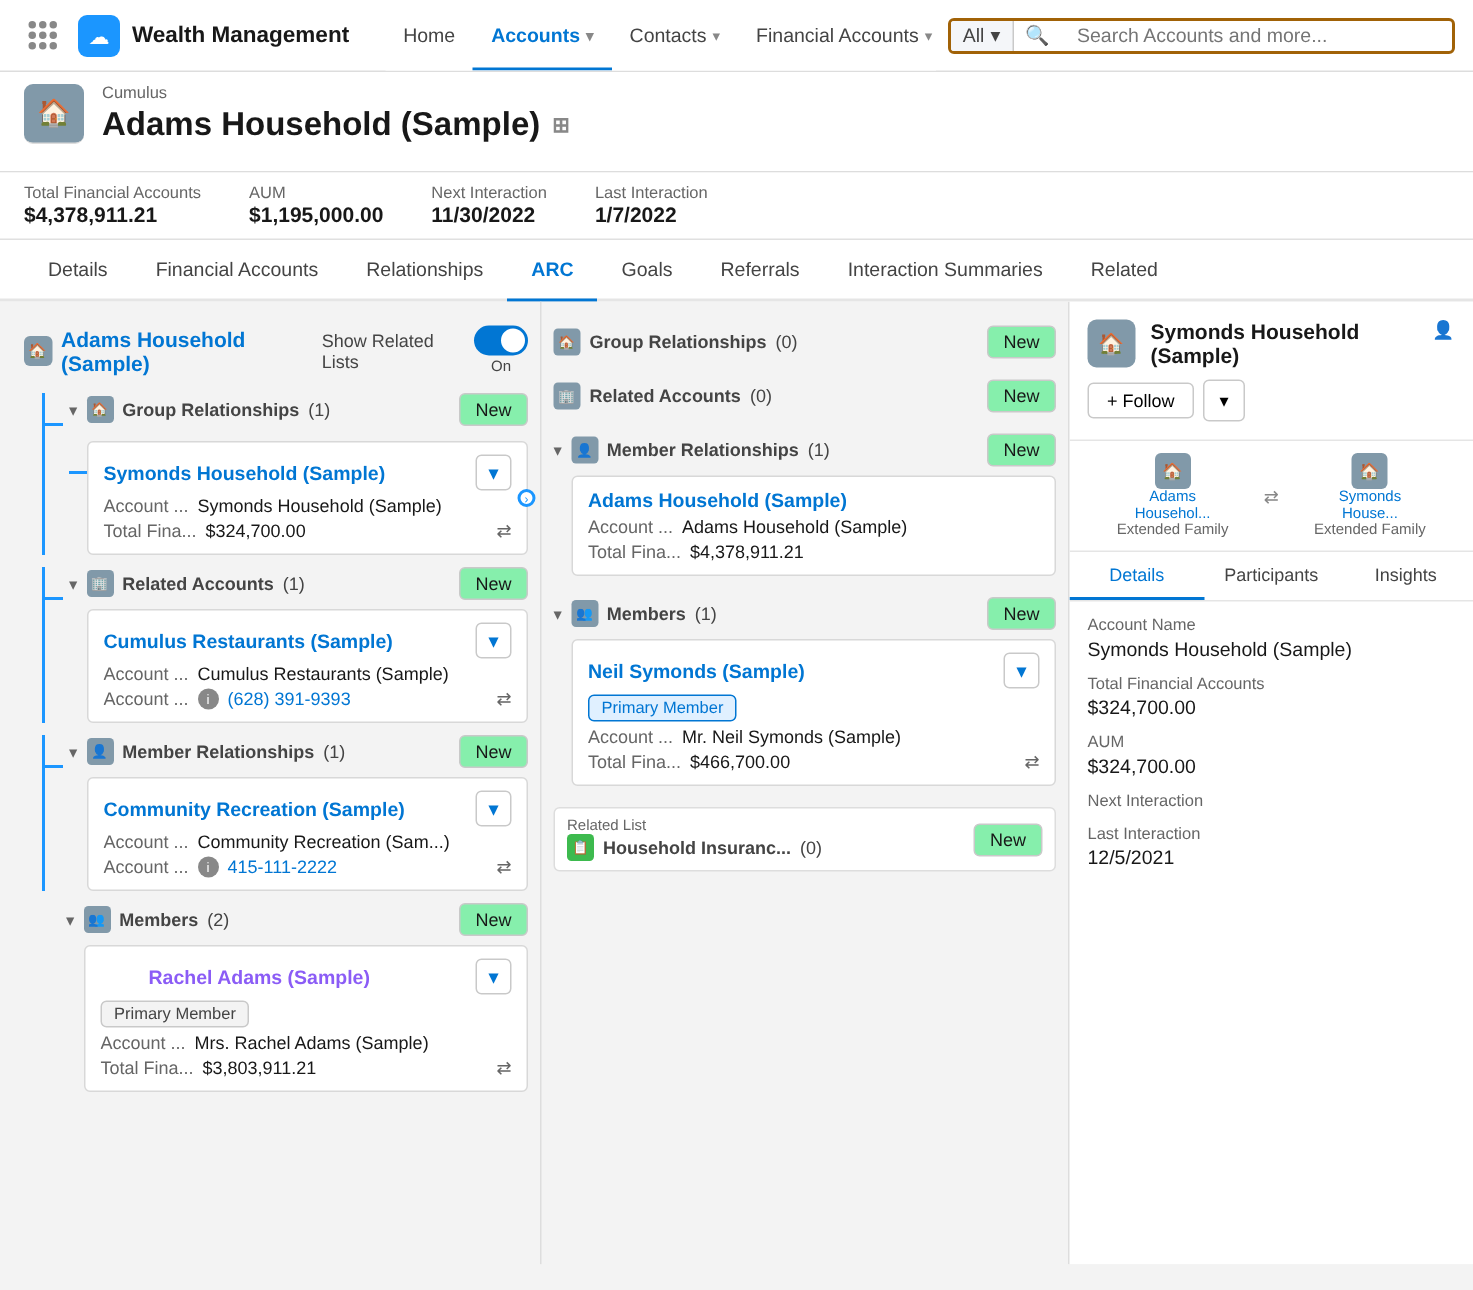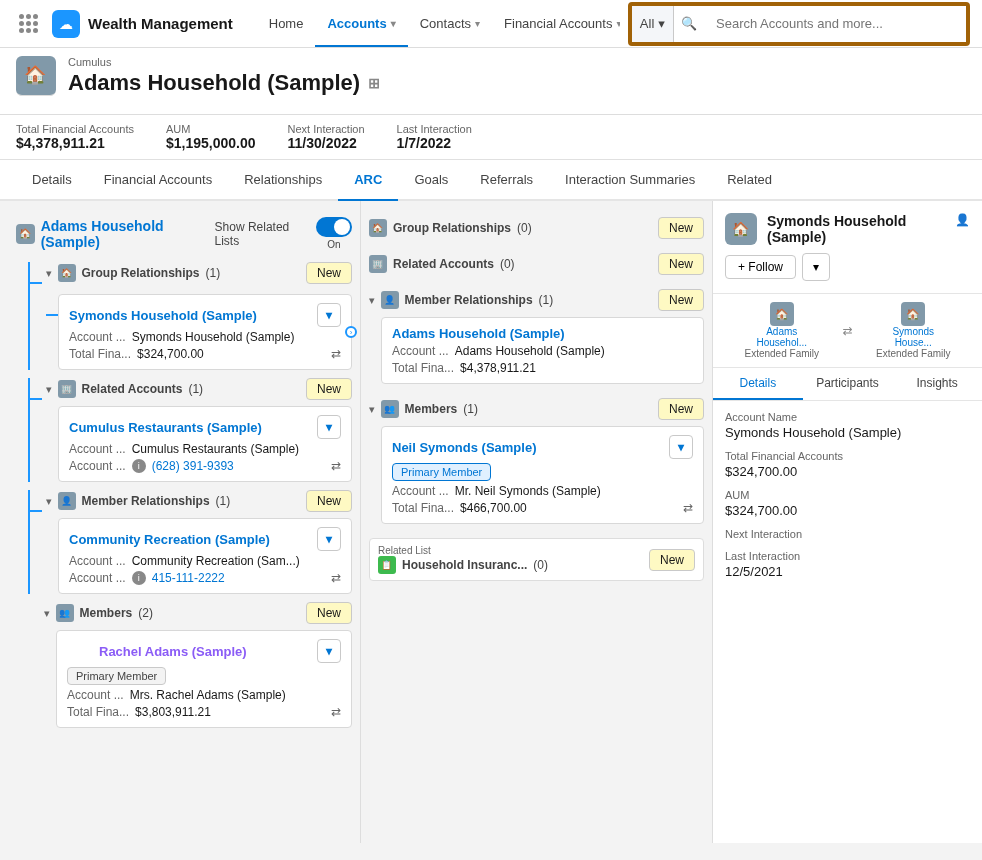--- a/index.html
+++ b/index.html
@@ -2,21 +2,21 @@
 <html><head>
   <meta charset="utf-8">
   <style>
     * { box-sizing: border-box; margin: 0; padding: 0; }
     body { font-family: 'Salesforce Sans', Arial, sans-serif; font-size: 13px; background: #f3f3f3; color: #181818; }
 
     
     .topbar { display: flex; align-items: center; background: #fff; border-bottom: 1px solid #ddd; height: 48px; padding: 0 12px; gap: 8px; }
     .app-icon { width: 28px; height: 28px; background: #1b96ff; border-radius: 6px; display: flex; align-items: center; justify-content: center; color: #fff; font-size: 14px; }
     .app-name { font-weight: 700; font-size: 15px; color: #181818; margin-right: 16px; }
-    .search-bar { display: flex; align-items: center; border: 4px solid #a16207; border-radius: 4px; overflow: hidden; height: 44px; margin-left: auto; }
+    .search-bar { display: flex; align-items: center; border: 2px solid #a16207; border-radius: 4px; overflow: hidden; height: 24px; margin-left: auto; }
     .search-all { background: #f4f6f9; border-right: 1px solid #c9c9c9; padding: 0 8px; display: flex; align-items: center; gap: 4px; font-size: 13px; color: #444; cursor: pointer; height: 100%; }
     .search-input { border: none; outline: none; padding: 0 10px; width: 260px; font-size: 13px; color: #444; }
     .search-icon-wrap { padding: 0 8px; color: #888; }
 
     
     .navbar { display: flex; align-items: center; background: #fff; border-bottom: 2px solid #e5e5e5; height: 44px; padding: 0 8px; gap: 2px; overflow: hidden; }
     .nav-item { display: flex; align-items: center; padding: 0 12px; height: 44px; cursor: pointer; color: #444; font-size: 13px; white-space: nowrap; gap: 4px; border-bottom: 2px solid transparent; margin-bottom: -2px; }
     .nav-item.active { color: #0176d3; border-bottom: 2px solid #0176d3; font-weight: 600; }
     .nav-item .chevron { font-size: 10px; color: #888; }
     .nav-apps { width: 32px; height: 32px; display: flex; align-items: center; justify-content: center; cursor: pointer; }
@@ -42,21 +42,21 @@
     .arc-header { display: flex; align-items: center; justify-content: space-between; margin-bottom: 12px; }
     .arc-title { color: #0176d3; font-size: 14px; font-weight: 600; display: flex; align-items: center; gap: 6px; }
     .arc-icon { width: 20px; height: 20px; background: #8199a9; border-radius: 4px; display: flex; align-items: center; justify-content: center; color: #fff; font-size: 10px; }
     .show-related { display: flex; align-items: center; gap: 8px; font-size: 12px; color: #444; }
     .toggle { width: 36px; height: 20px; background: #0176d3; border-radius: 10px; position: relative; cursor: pointer; }
     .toggle-knob { width: 16px; height: 16px; background: #fff; border-radius: 50%; position: absolute; top: 2px; right: 2px; }
     .toggle-on { font-size: 10px; color: #444; text-align: center; margin-top: 2px; }
     .section-header { display: flex; align-items: center; gap: 6px; margin-bottom: 8px; padding: 0 0 4px 0; }
     .section-label { font-size: 12px; color: #444; font-weight: 600; display: flex; align-items: center; gap: 4px; }
     .section-icon { width: 18px; height: 18px; background: #8199a9; border-radius: 3px; display: flex; align-items: center; justify-content: center; color: #fff; font-size: 9px; }
-    .new-btn { margin-left: auto; border: 1px solid #c9c9c9; background: #fef9c3; border-radius: 4px; padding: 3px 10px; font-size: 12px; cursor: pointer; color: #181818; }
+    .new-btn { margin-left: auto; border: 1px solid #c9c9c9; background: #86efac; border-radius: 4px; padding: 3px 10px; font-size: 12px; cursor: pointer; color: #181818; }
 
     
     .card { background: #fff; border: 1px solid #d8d8d8; border-radius: 4px; padding: 8px 10px; margin-bottom: 8px; position: relative; }
     .card-title { color: #0176d3; font-size: 13px; font-weight: 600; display: flex; align-items: center; justify-content: space-between; cursor: pointer; }
     .card-row { display: flex; align-items: center; gap: 6px; font-size: 12px; color: #666; margin-top: 3px; }
     .card-row .label { min-width: 55px; overflow: hidden; text-overflow: ellipsis; white-space: nowrap; text-align: right; }
     .card-row .value { color: #181818; font-size: 12px; }
     .card-row .phone { color: #0176d3; }
     .card-dropdown { border: 1px solid #c9c9c9; background: #fff; border-radius: 4px; width: 24px; height: 24px; display: flex; align-items: center; justify-content: center; cursor: pointer; font-size: 12px; }
     .badge { display: inline-block; background: #f3f3f3; border: 1px solid #c9c9c9; border-radius: 4px; padding: 2px 8px; font-size: 11px; color: #444; margin-top: 4px; }

